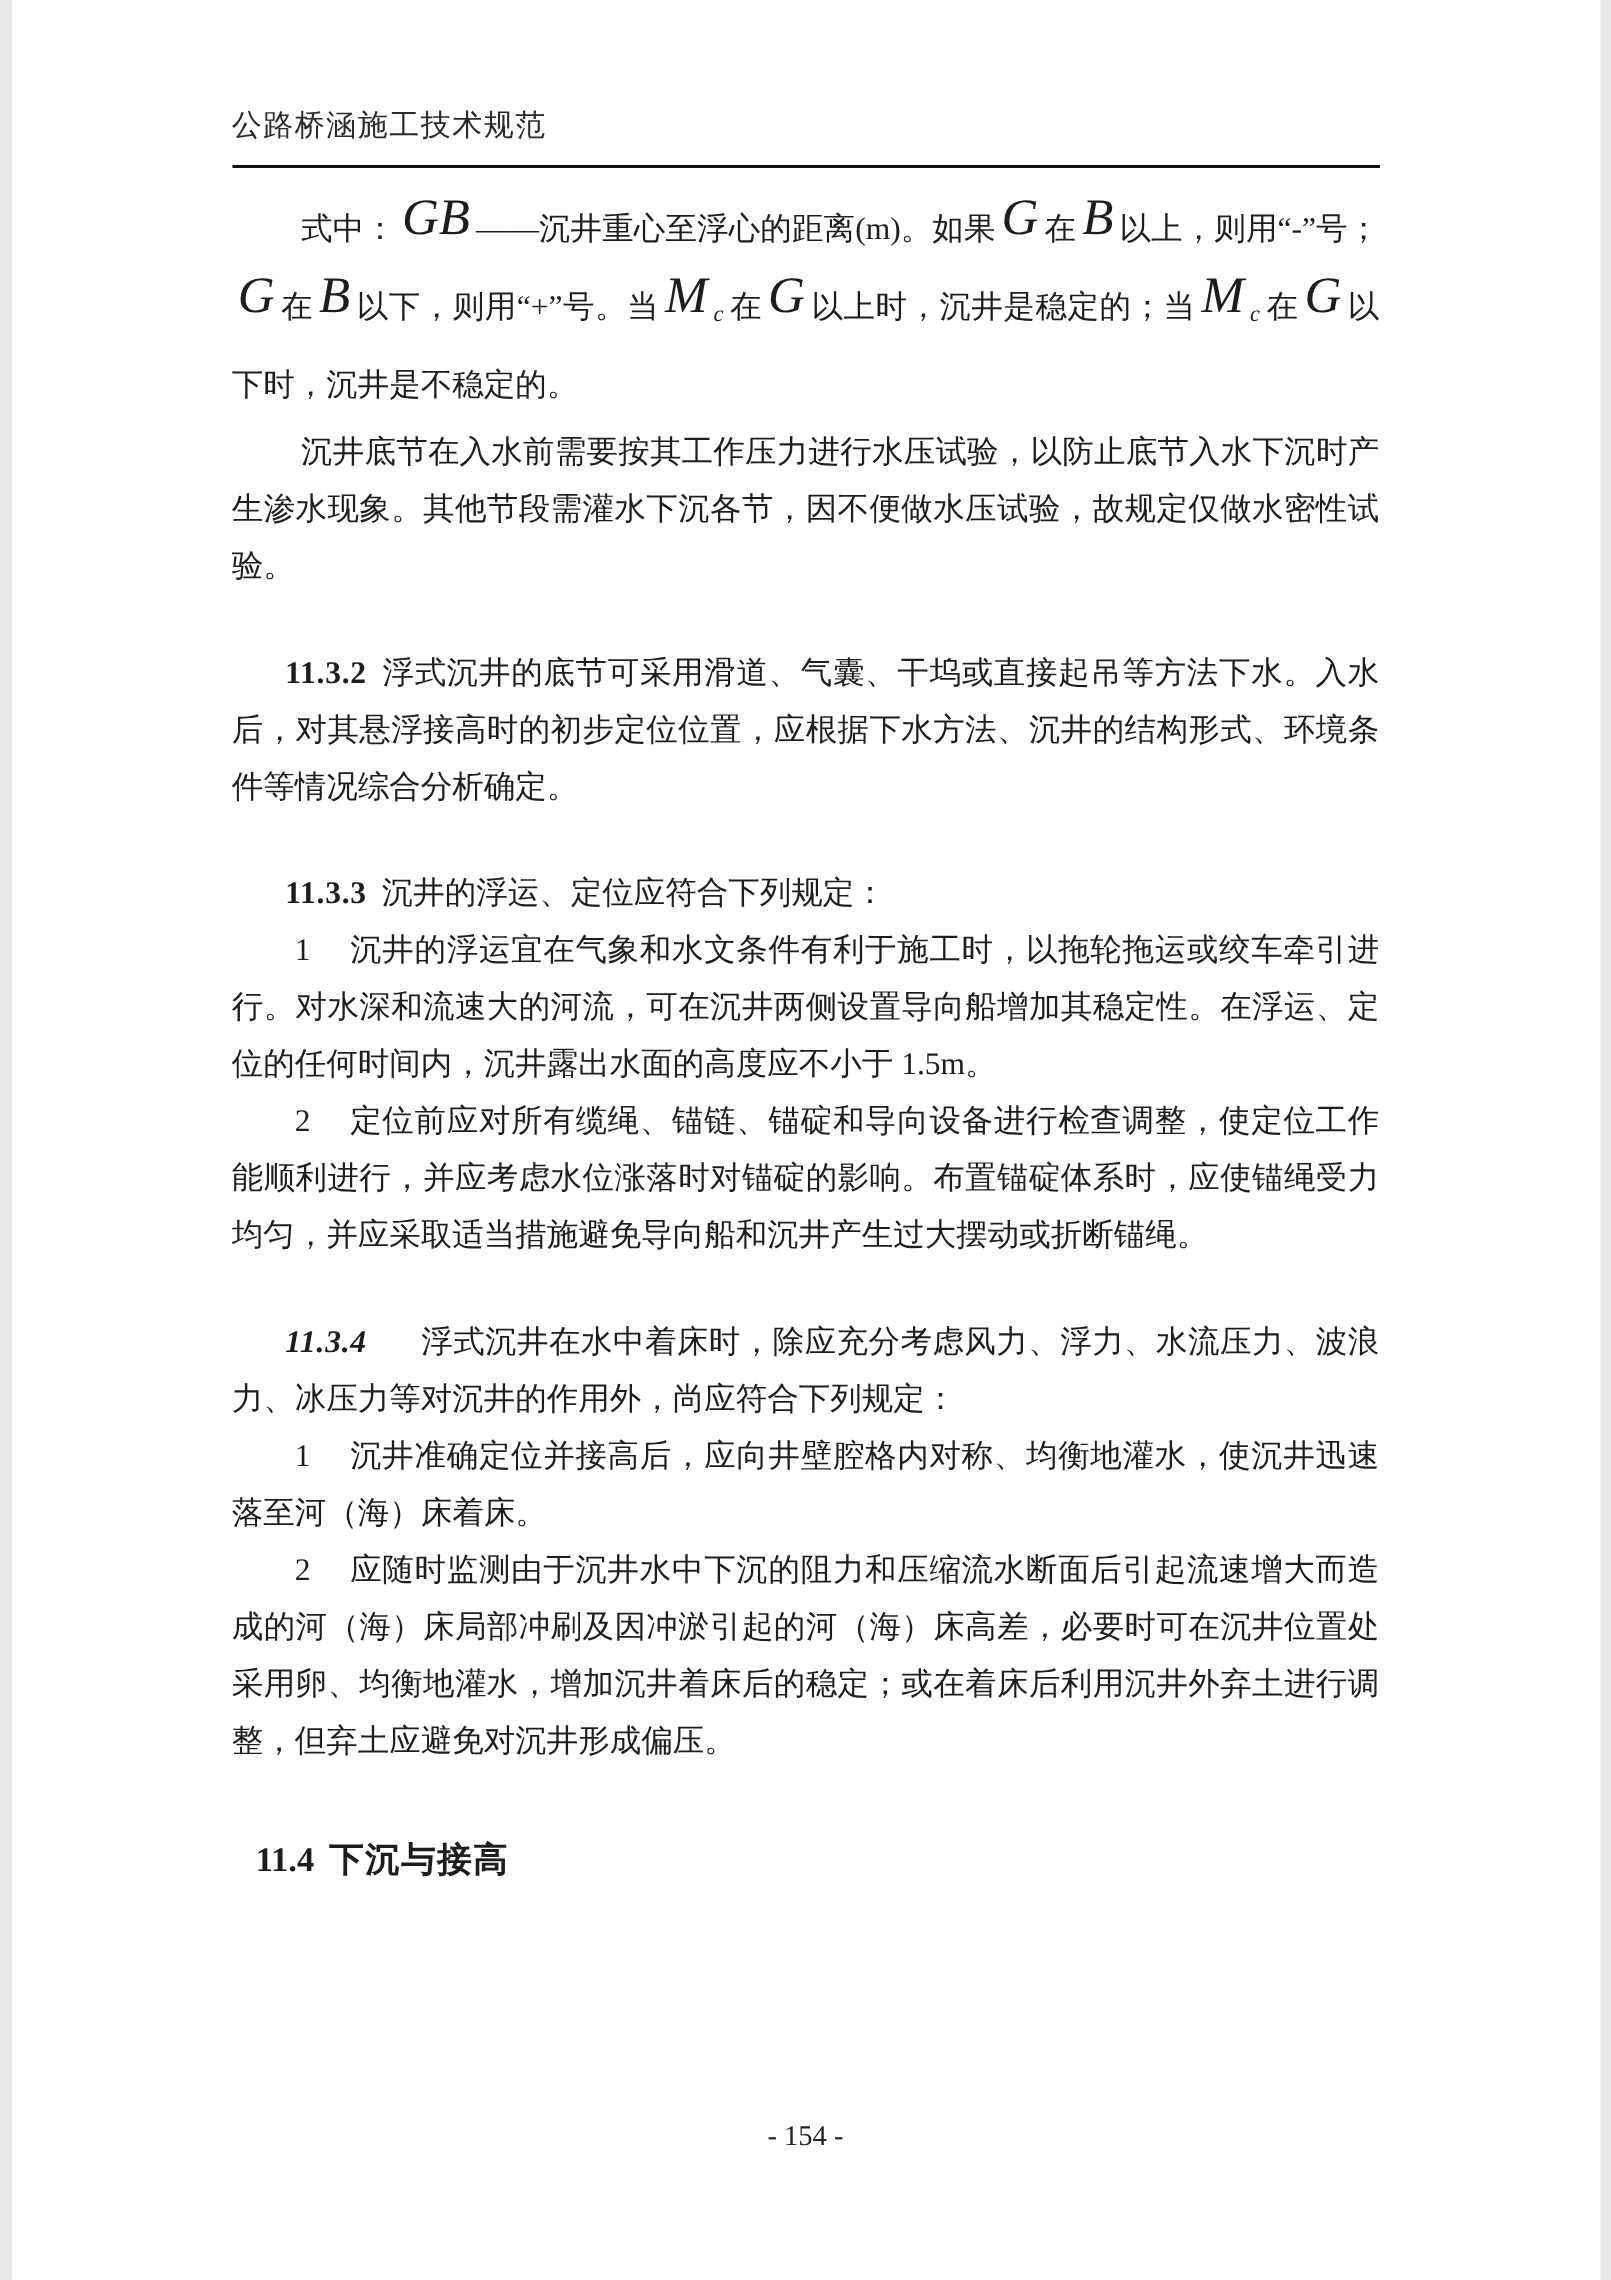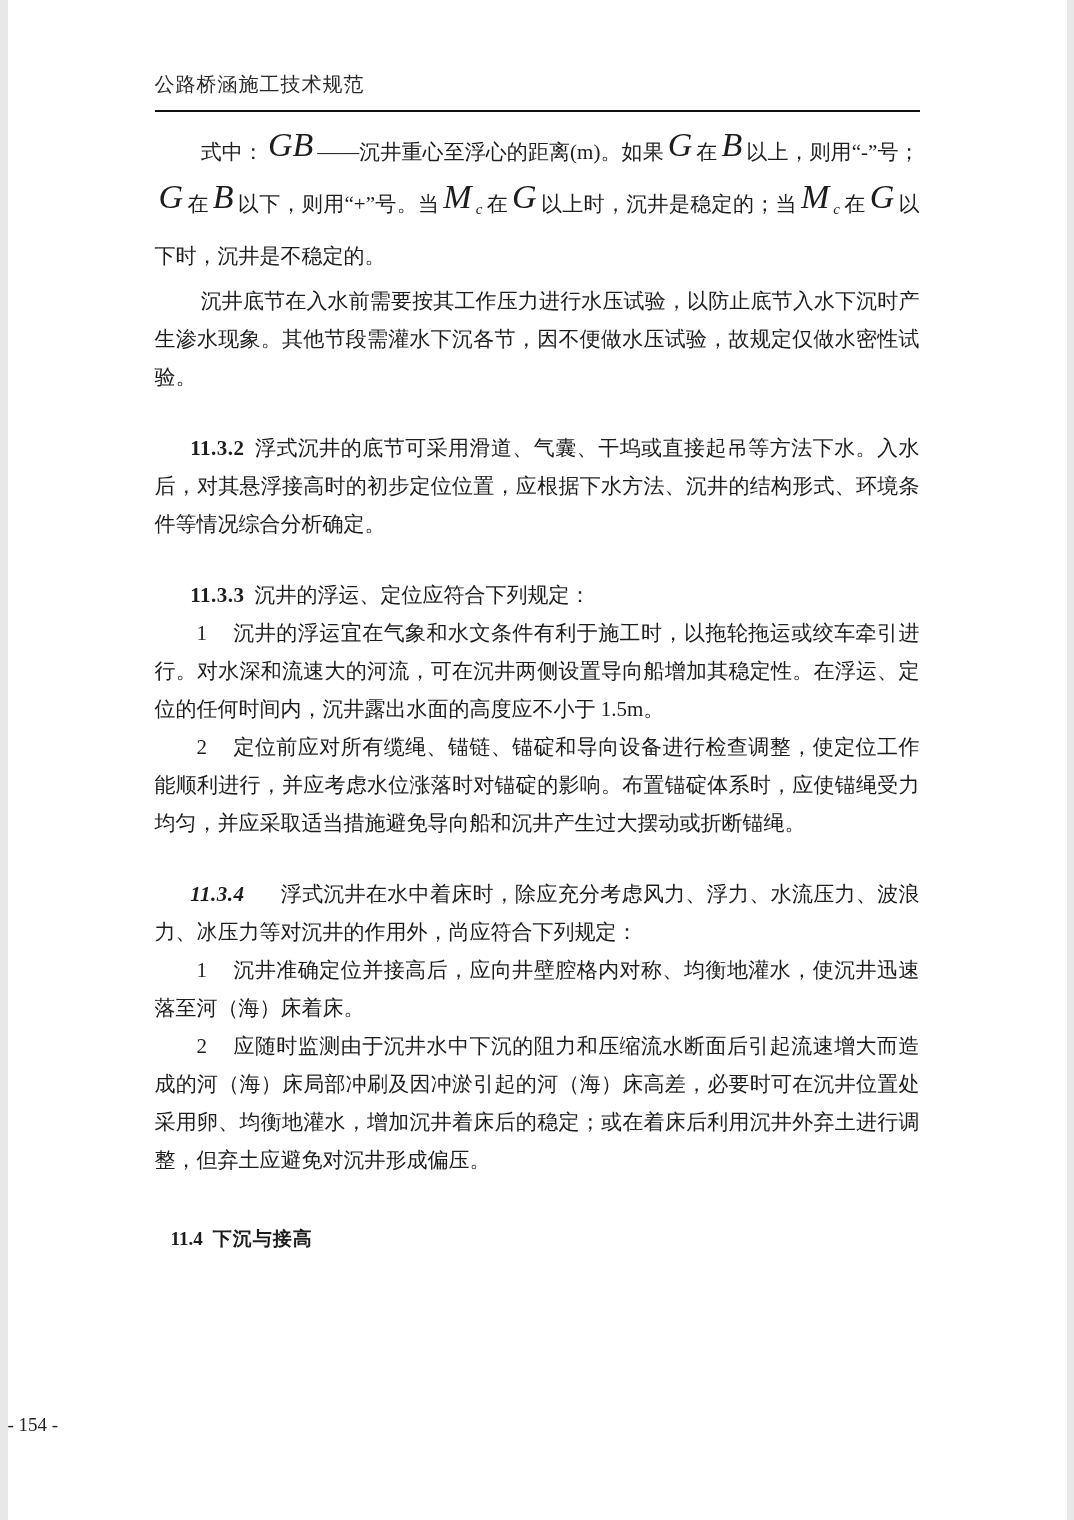--- a/index.html
+++ b/index.html
@@ -61,40 +61,40 @@
     font-weight:bold;
     margin-right:10px;
     letter-spacing:0.5px;
   }
   .clause-num.wide{ margin-right:36px;font-style:italic; }
   .item-num{ margin-right:26px; }
   
   .section-heading{
     margin:40px 0 0 0;
     padding-left:16px;
-    font-size:19px;
+    font-size:23px;
     line-height:40px;
     font-weight:bold;
     text-align:left;
   }
   .section-heading .sec-num{
     font-family:"Liberation Serif","DejaVu Serif",serif;
     margin-right:10px;
   }
   .section-heading .sec-title{
     font-family:"Liberation Sans","DejaVu Sans",sans-serif;
     letter-spacing:1px;
   }
   .clause-after-heading{ margin-top:36px; }
   
   .footer{
     position:absolute;
     left:0;right:0;
     bottom:84px;
-    text-align:left;
+    text-align:center;
     font-size:19px;
     color:#222;
   }
 </style>
 </head>
 <body>
 
 <div class="page">
 
   <div>

